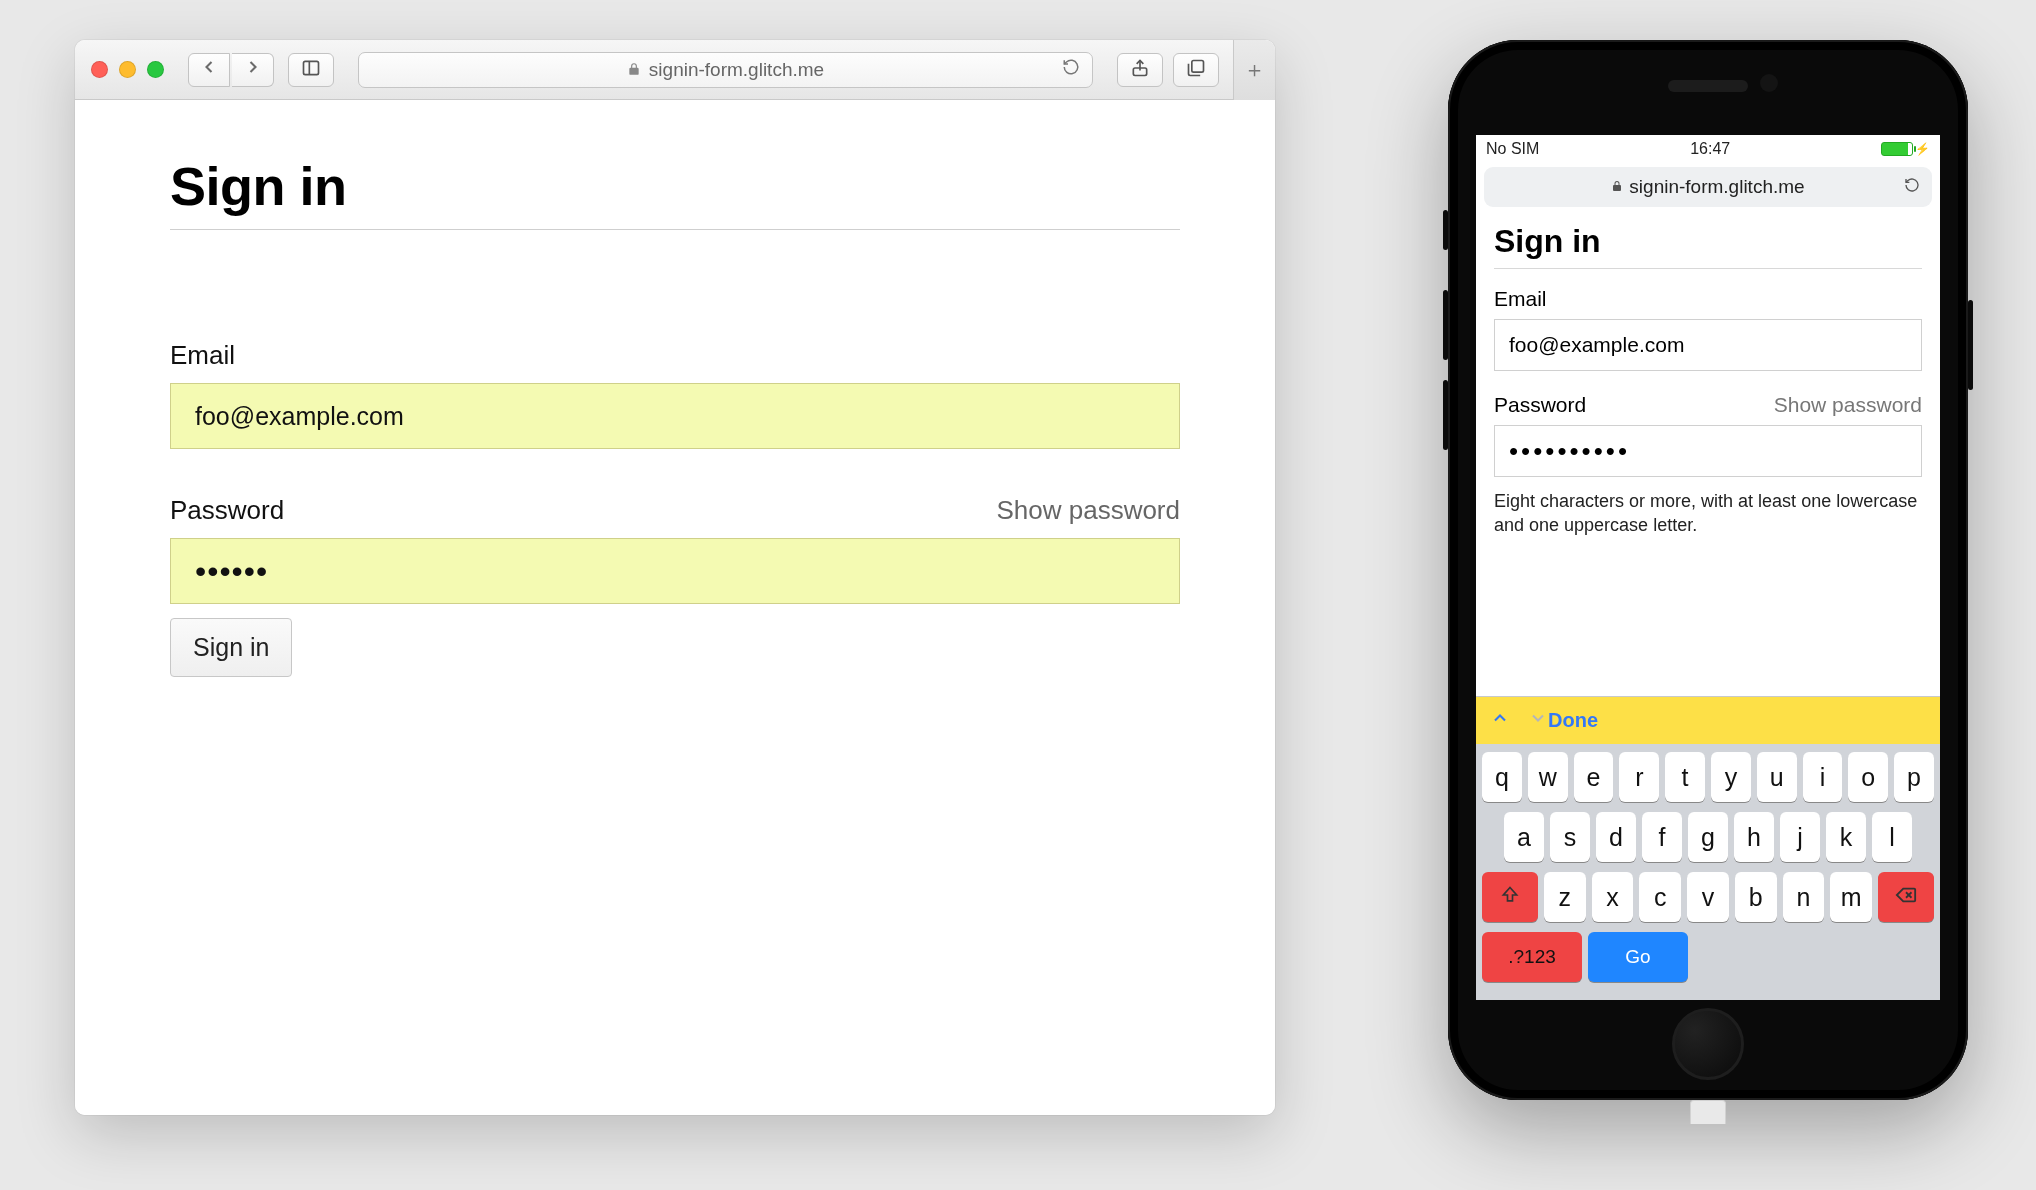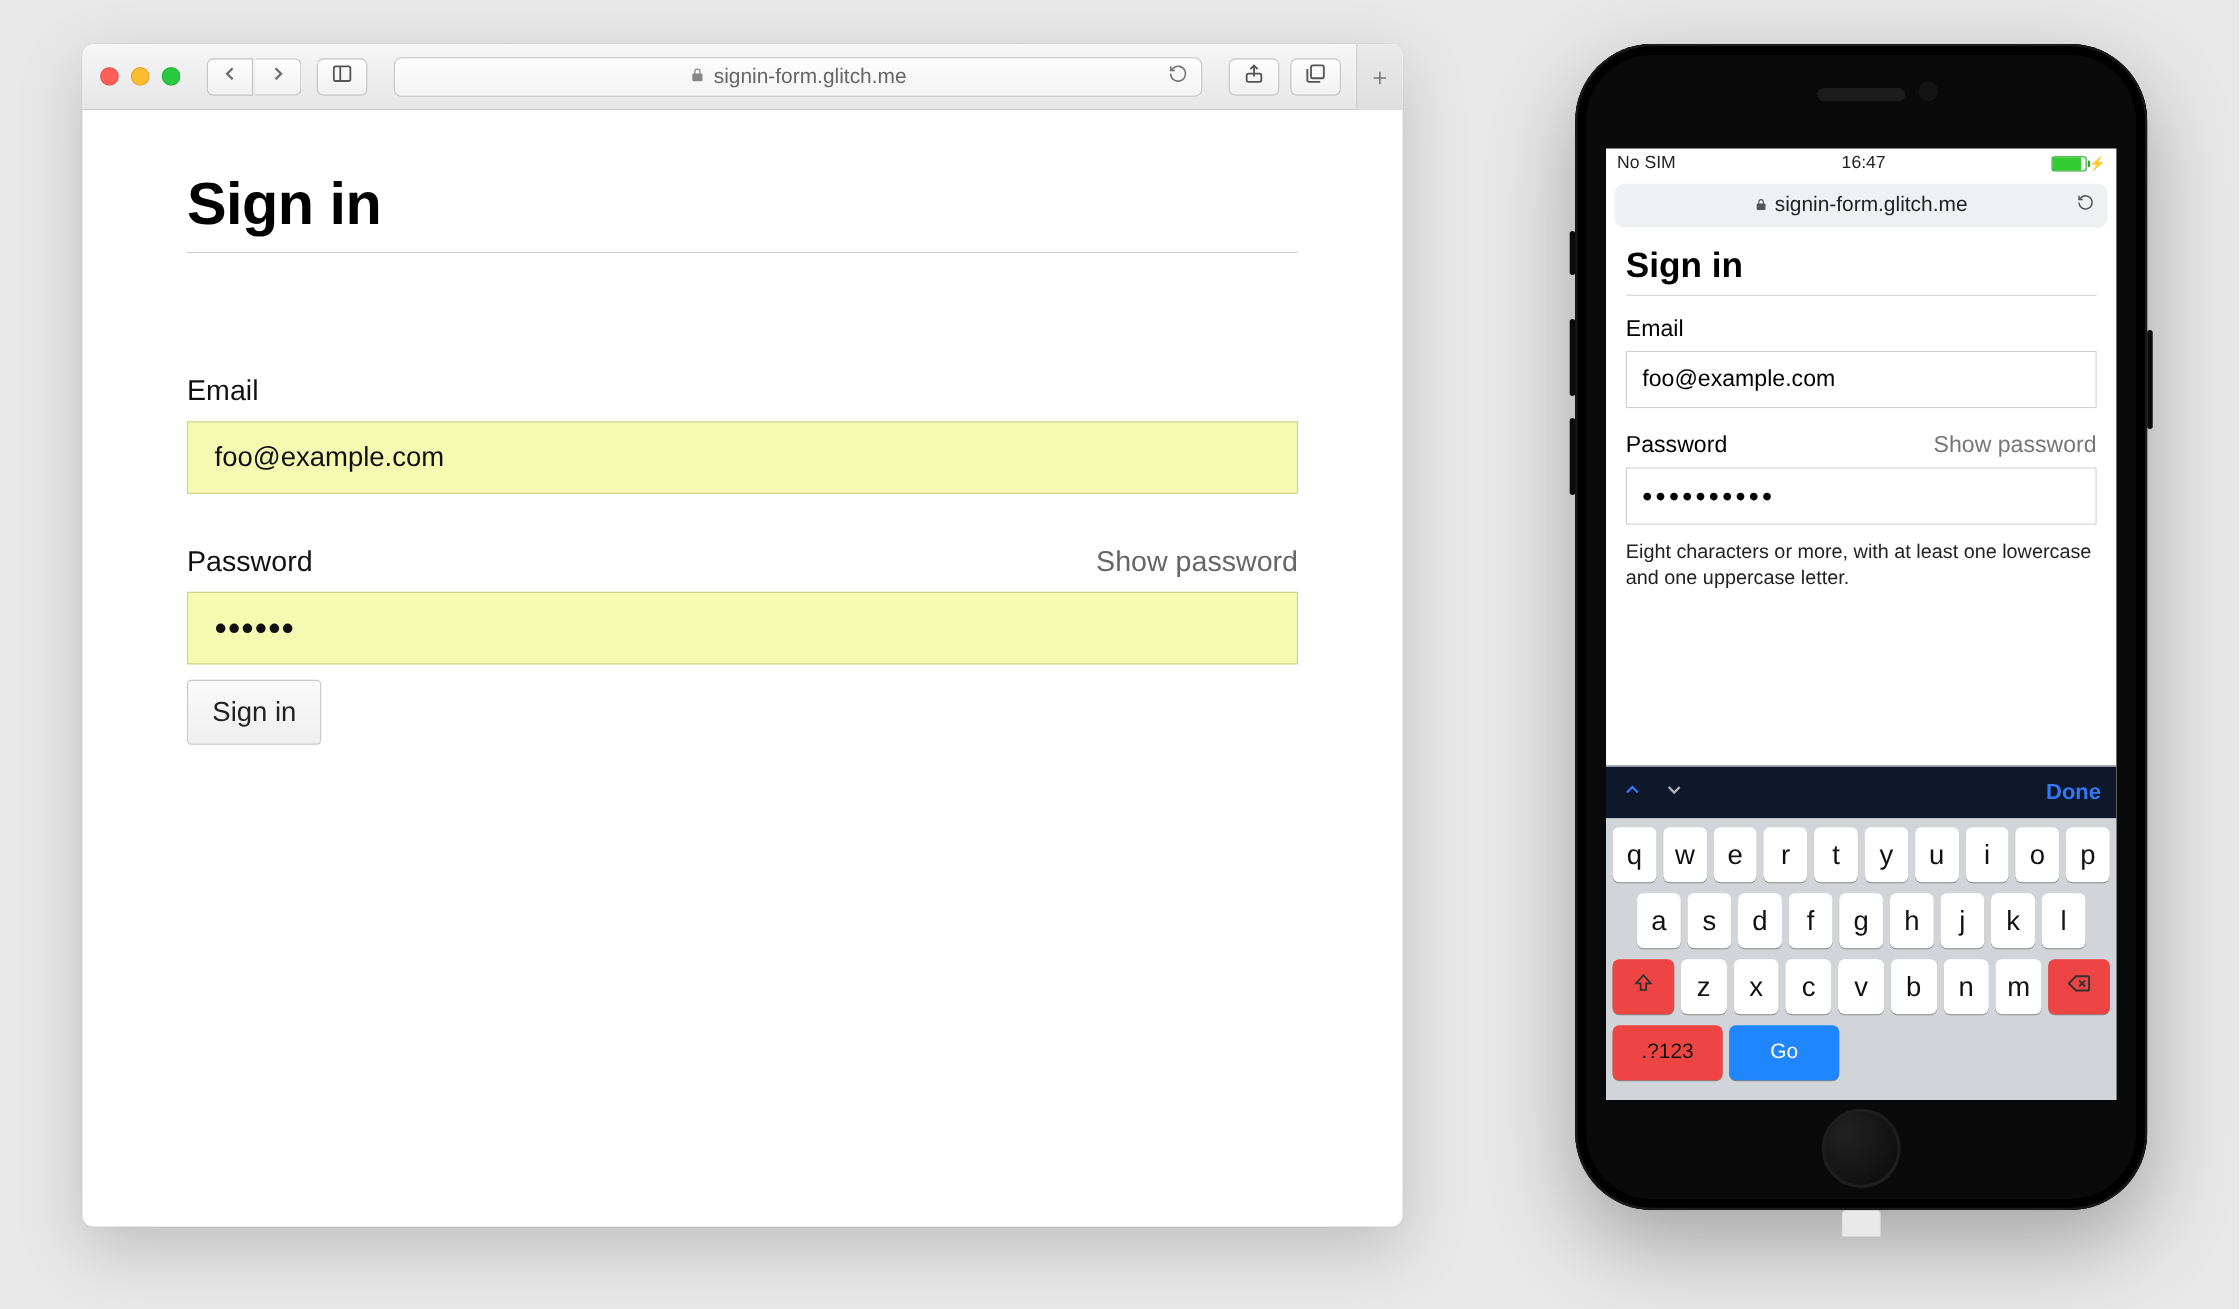--- a/index.html
+++ b/index.html
@@ -123,21 +123,21 @@
       background: linear-gradient(#fafafa, #efefef);
       border: 1px solid #c7c7c7;
       border-radius: 4px;
       color: #222;
       font-family: inherit;
     }
 
     
     .iphone {
       position: absolute;
-      right: 84px;
+      right: 68px;
       top: 40px;
       width: 520px;
       height: 1060px;
       background: #0a0a0a;
       border-radius: 70px;
       box-shadow: 0 30px 80px rgba(0,0,0,0.3), inset 0 0 0 2px #1a1a1a, inset 0 0 0 10px #000;
       padding: 95px 28px 100px 28px;
     }
     .iphone::before {
       content: '';
@@ -239,25 +239,25 @@
       padding: 0 14px;
       margin-bottom: 22px;
       font-family: inherit;
     }
     .ios-input.pw { font-size: 26px; letter-spacing: 3px; margin-bottom: 12px; }
     .ios-hint { font-size: 18px; color: #222; line-height: 1.35; }
 
     
     .kb-accessory {
       height: 48px;
-      background: #0f172a;
+      background: #fde047;
       border-top: 1px solid #c7c9cc;
       display: flex;
       align-items: center;
-      justify-content: space-between;
+      justify-content: flex-start;
       padding: 0 14px;
     }
     .kb-arrows { display: flex; gap: 18px; }
     .kb-arrow-up { color: #3478f6; font-size: 20px; }
     .kb-arrow-down { color: #b4b6ba; font-size: 20px; }
     .kb-done { color: #3478f6; font-size: 20px; font-weight: 600; }
 
     .keyboard {
       background: #d1d4d9;
       padding: 8px 6px 8px 6px;

